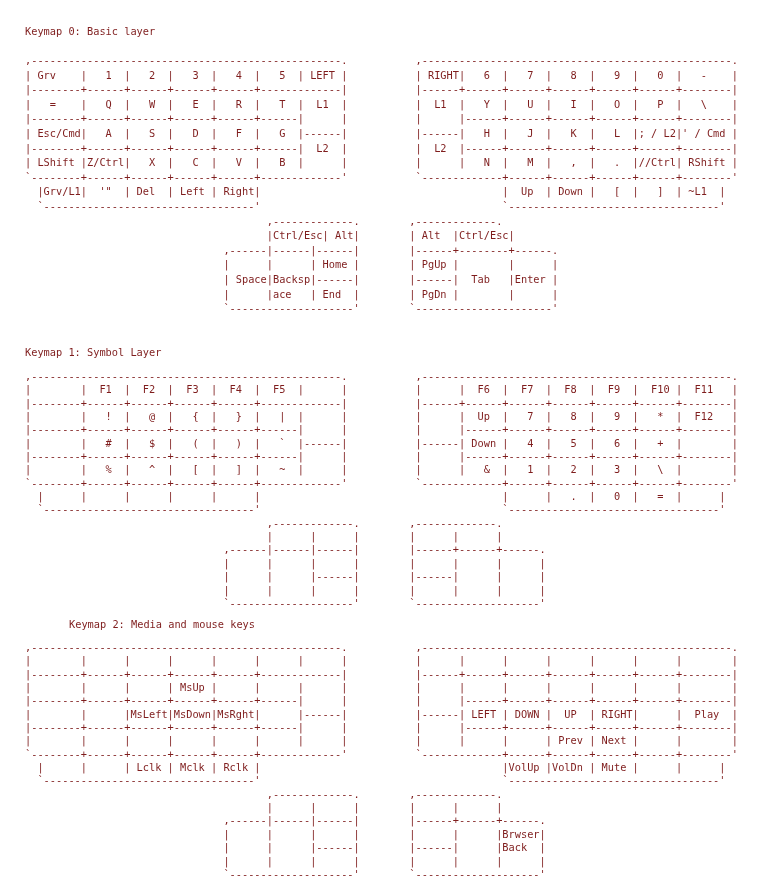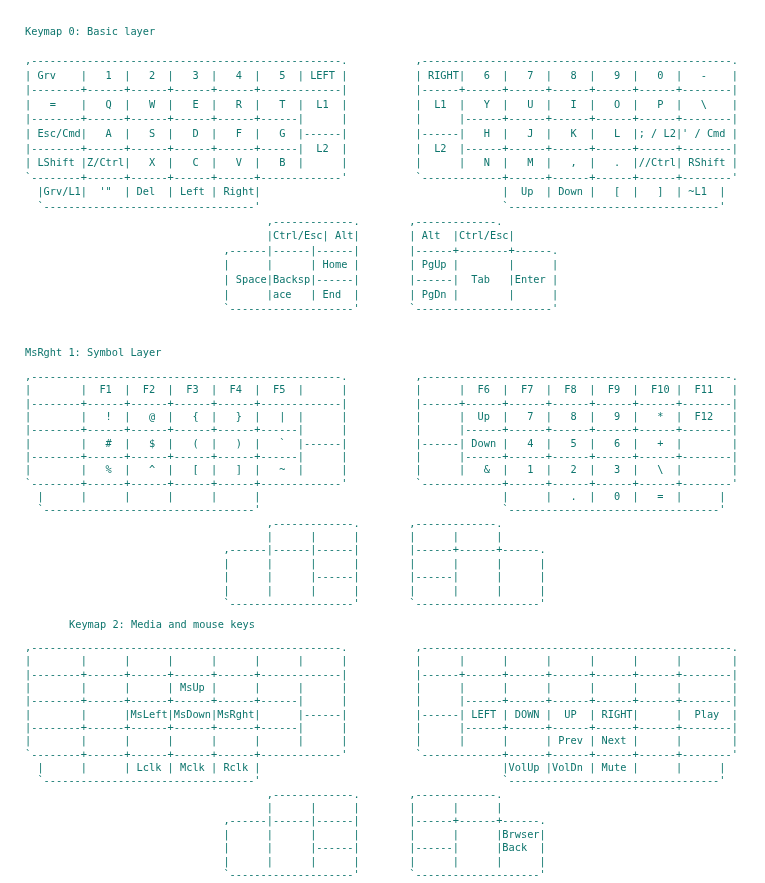--- a/index.html
+++ b/index.html
@@ -41,21 +41,21 @@
   #title-0 { top: 24px; }
   #art-0   { top: 53px; }
   #title-1 { top: 345px; }
   #art-1   { top: 370px; }
   #title-2 { top: 617px; margin-left: 44px; }
   #art-2   { top: 641px; }
 </style>
 </head>
 <body style="background-color: rgb(255, 255, 255);">
 
-<div id="page" style="color: #0f766e; text-decoration: underline;">
+<div id="page" style="color: #7f1d1d; text-decoration: underline;">
 
   <div class="km-title" id="title-0">Keymap 0: Basic layer</div>
   <pre class="km-art" id="art-0">,--------------------------------------------------.           ,--------------------------------------------------.
 | Grv    |   1  |   2  |   3  |   4  |   5  | LEFT |           | RIGHT|   6  |   7  |   8  |   9  |   0  |   -    |
 |--------+------+------+------+------+-------------|           |------+------+------+------+------+------+--------|
 |   =    |   Q  |   W  |   E  |   R  |   T  |  L1  |           |  L1  |   Y  |   U  |   I  |   O  |   P  |   \    |
 |--------+------+------+------+------+------|      |           |      |------+------+------+------+------+--------|
 | Esc/Cmd|   A  |   S  |   D  |   F  |   G  |------|           |------|   H  |   J  |   K  |   L  |; / L2|' / Cmd |
 |--------+------+------+------+------+------|  L2  |           |  L2  |------+------+------+------+------+--------|
 | LShift |Z/Ctrl|   X  |   C  |   V  |   B  |      |           |      |   N  |   M  |   ,  |   .  |//Ctrl| RShift |
@@ -63,21 +63,21 @@
   |Grv/L1|  '"  | Del  | Left | Right|                                       |  Up  | Down |   [  |   ]  | ~L1  |
   `----------------------------------'                                       `----------------------------------'
                                        ,-------------.        ,-------------.
                                        |Ctrl/Esc| Alt|        | Alt  |Ctrl/Esc|
                                 ,------|------|------|        |------+--------+------.
                                 |      |      | Home |        | PgUp |        |      |
                                 | Space|Backsp|------|        |------|  Tab   |Enter |
                                 |      |ace   | End  |        | PgDn |        |      |
                                 `--------------------'        `----------------------'</pre>
 
-  <div class="km-title" id="title-1">MsRght 1: Symbol Layer</div>
+  <div class="km-title" id="title-1">Keymap 1: Symbol Layer</div>
   <pre class="km-art" id="art-1">,--------------------------------------------------.           ,--------------------------------------------------.
 |        |  F1  |  F2  |  F3  |  F4  |  F5  |      |           |      |  F6  |  F7  |  F8  |  F9  |  F10 |  F11   |
 |--------+------+------+------+------+-------------|           |------+------+------+------+------+------+--------|
 |        |   !  |   @  |   {  |   }  |   |  |      |           |      |  Up  |   7  |   8  |   9  |   *  |  F12   |
 |--------+------+------+------+------+------|      |           |      |------+------+------+------+------+--------|
 |        |   #  |   $  |   (  |   )  |   `  |------|           |------| Down |   4  |   5  |   6  |   +  |        |
 |--------+------+------+------+------+------|      |           |      |------+------+------+------+------+--------|
 |        |   %  |   ^  |   [  |   ]  |   ~  |      |           |      |   &amp;  |   1  |   2  |   3  |   \  |        |
 `--------+------+------+------+------+-------------'           `-------------+------+------+------+------+--------'
   |      |      |      |      |      |                                       |      |   .  |   0  |   =  |      |

